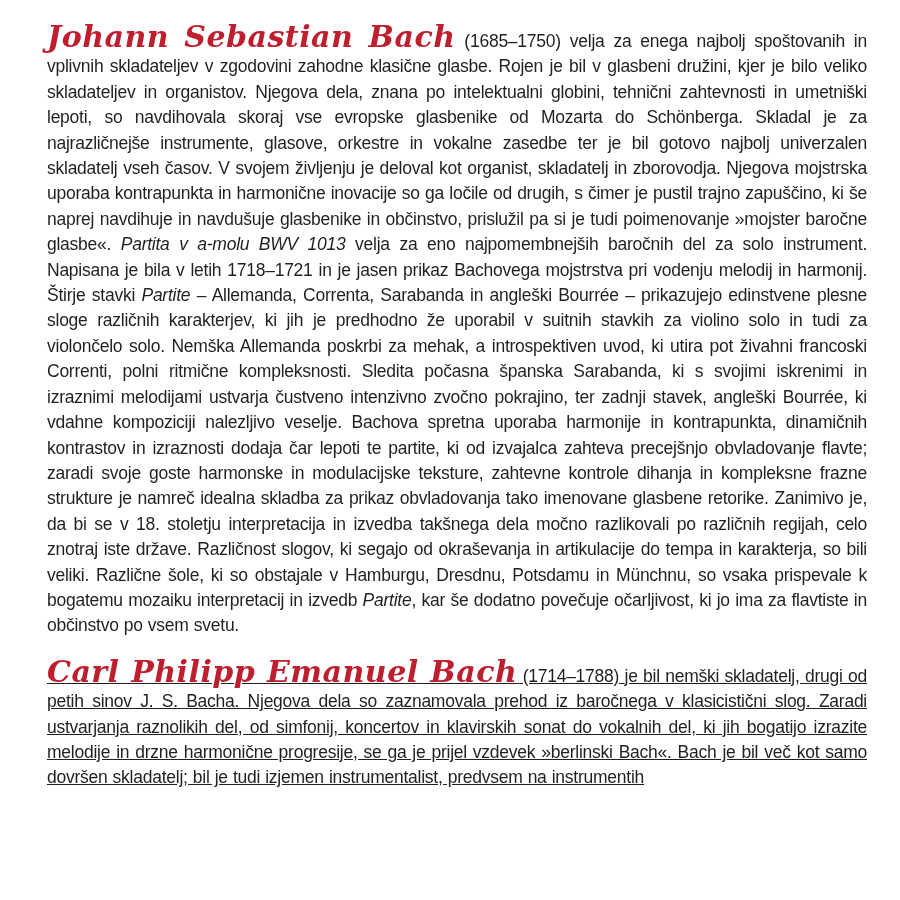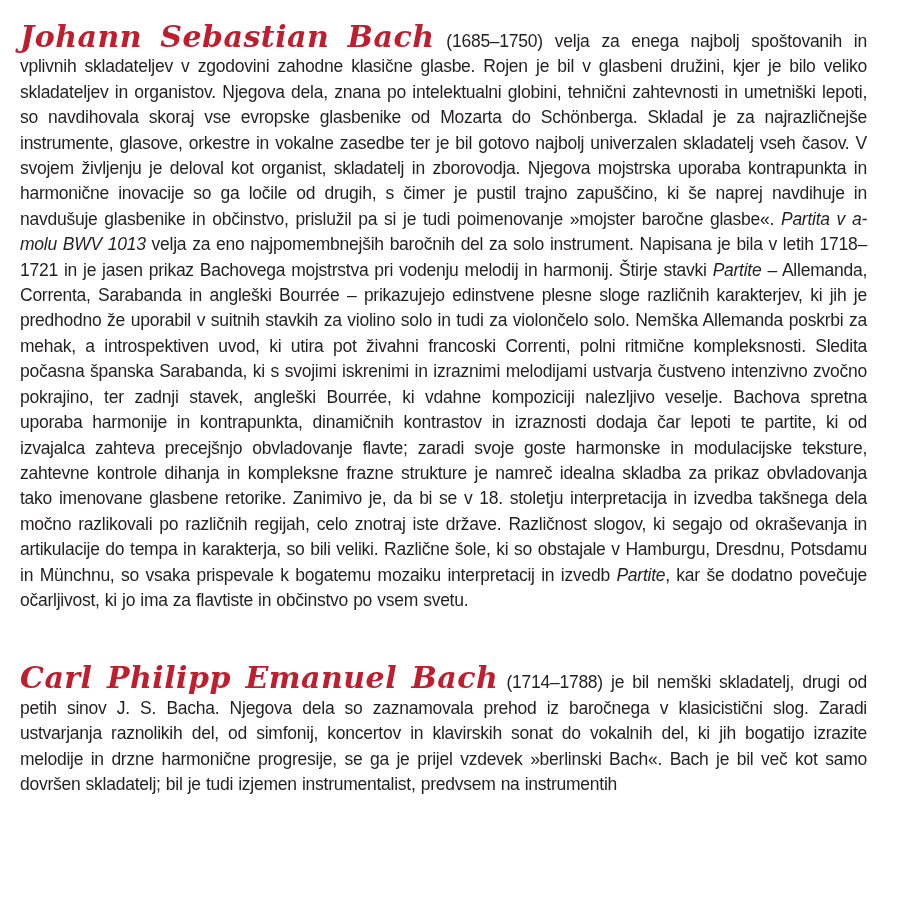--- a/index.html
+++ b/index.html
@@ -1,33 +1,33 @@
 <!DOCTYPE html>
 <html><head>
 <meta charset="utf-8">
 <style>
   * { margin: 0; padding: 0; box-sizing: border-box; }
   html, body { width: 900px; height: 900px; background: #ffffff; }
   .page {
     width: 900px;
     height: 900px;
     background: #ffffff;
-    padding: 24px 33px 0 20px;
+    padding: 24px 33px 0 47px;
     overflow: hidden;
     font-family: "Liberation Sans", sans-serif;
   }
   .para {
     font-size: 17.5px;
     letter-spacing: -0.25px;
     word-spacing: 0.5px;
     line-height: 25.4px;
     color: #231f20;
     text-align: justify;
   }
-  .para + .para { margin-top: 52px; }
+  .para + .para { margin-top: 20px; text-decoration: underline; }
   .heading {
     font-family: "DejaVu Serif", serif;
     font-style: italic;
     font-weight: bold;
     font-size: 30px;
     line-height: 25.4px;
     letter-spacing: 0.5px;
     color: #be1e2d;
     white-space: nowrap;
   }

